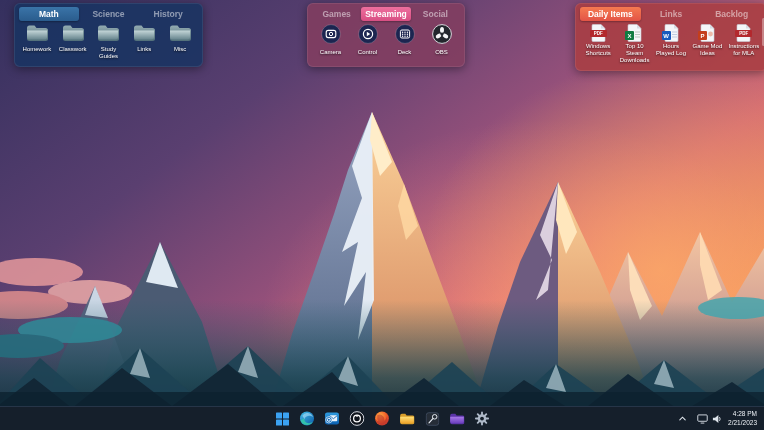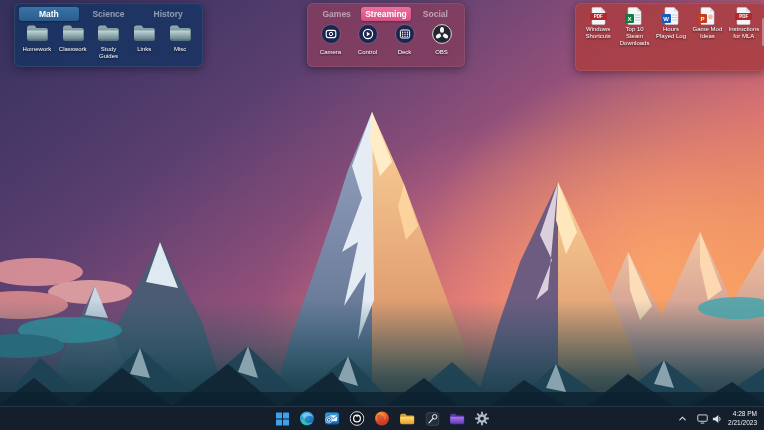--- a/index.html
+++ b/index.html
@@ -264,20 +264,25 @@
                 <ellipse cx="10" cy="6" rx="2" ry="3" transform="rotate(240 10 10)"></ellipse>
               </g>
               <circle cx="10" cy="10" r="1.6" fill="#23262d"></circle>
             </svg></span>
         <span class="item-label">OBS</span>
       </div>
     </div>
   </div>
 
   <div class="fence fence3">
+    <div class="fence-tabs">
+      <div class="fence-tab active">Daily Items</div>
+      <div class="fence-tab">Links</div>
+      <div class="fence-tab">Backlog</div>
+    </div>
     <div class="fence-items">
       <div class="fence-item">
         <span class="file-icon"><svg width="15" height="18" viewBox="0 0 15 18">
               <path d="M1,1.5 q0,-1 1,-1 h8 l4,4 v12 q0,1 -1,1 h-11 q-1,0 -1,-1 Z" fill="#f4f6f9" stroke="#c9ced6" stroke-width="0.6"></path>
               <path d="M10,0.5 v4 h4 Z" fill="#d7dde5"></path>
             </svg><span class="badge pdf">PDF</span></span>
         <span class="item-label">Windows Shortcuts</span>
       </div>
       <div class="fence-item">
         <span class="file-icon"><svg width="15" height="18" viewBox="0 0 15 18">

